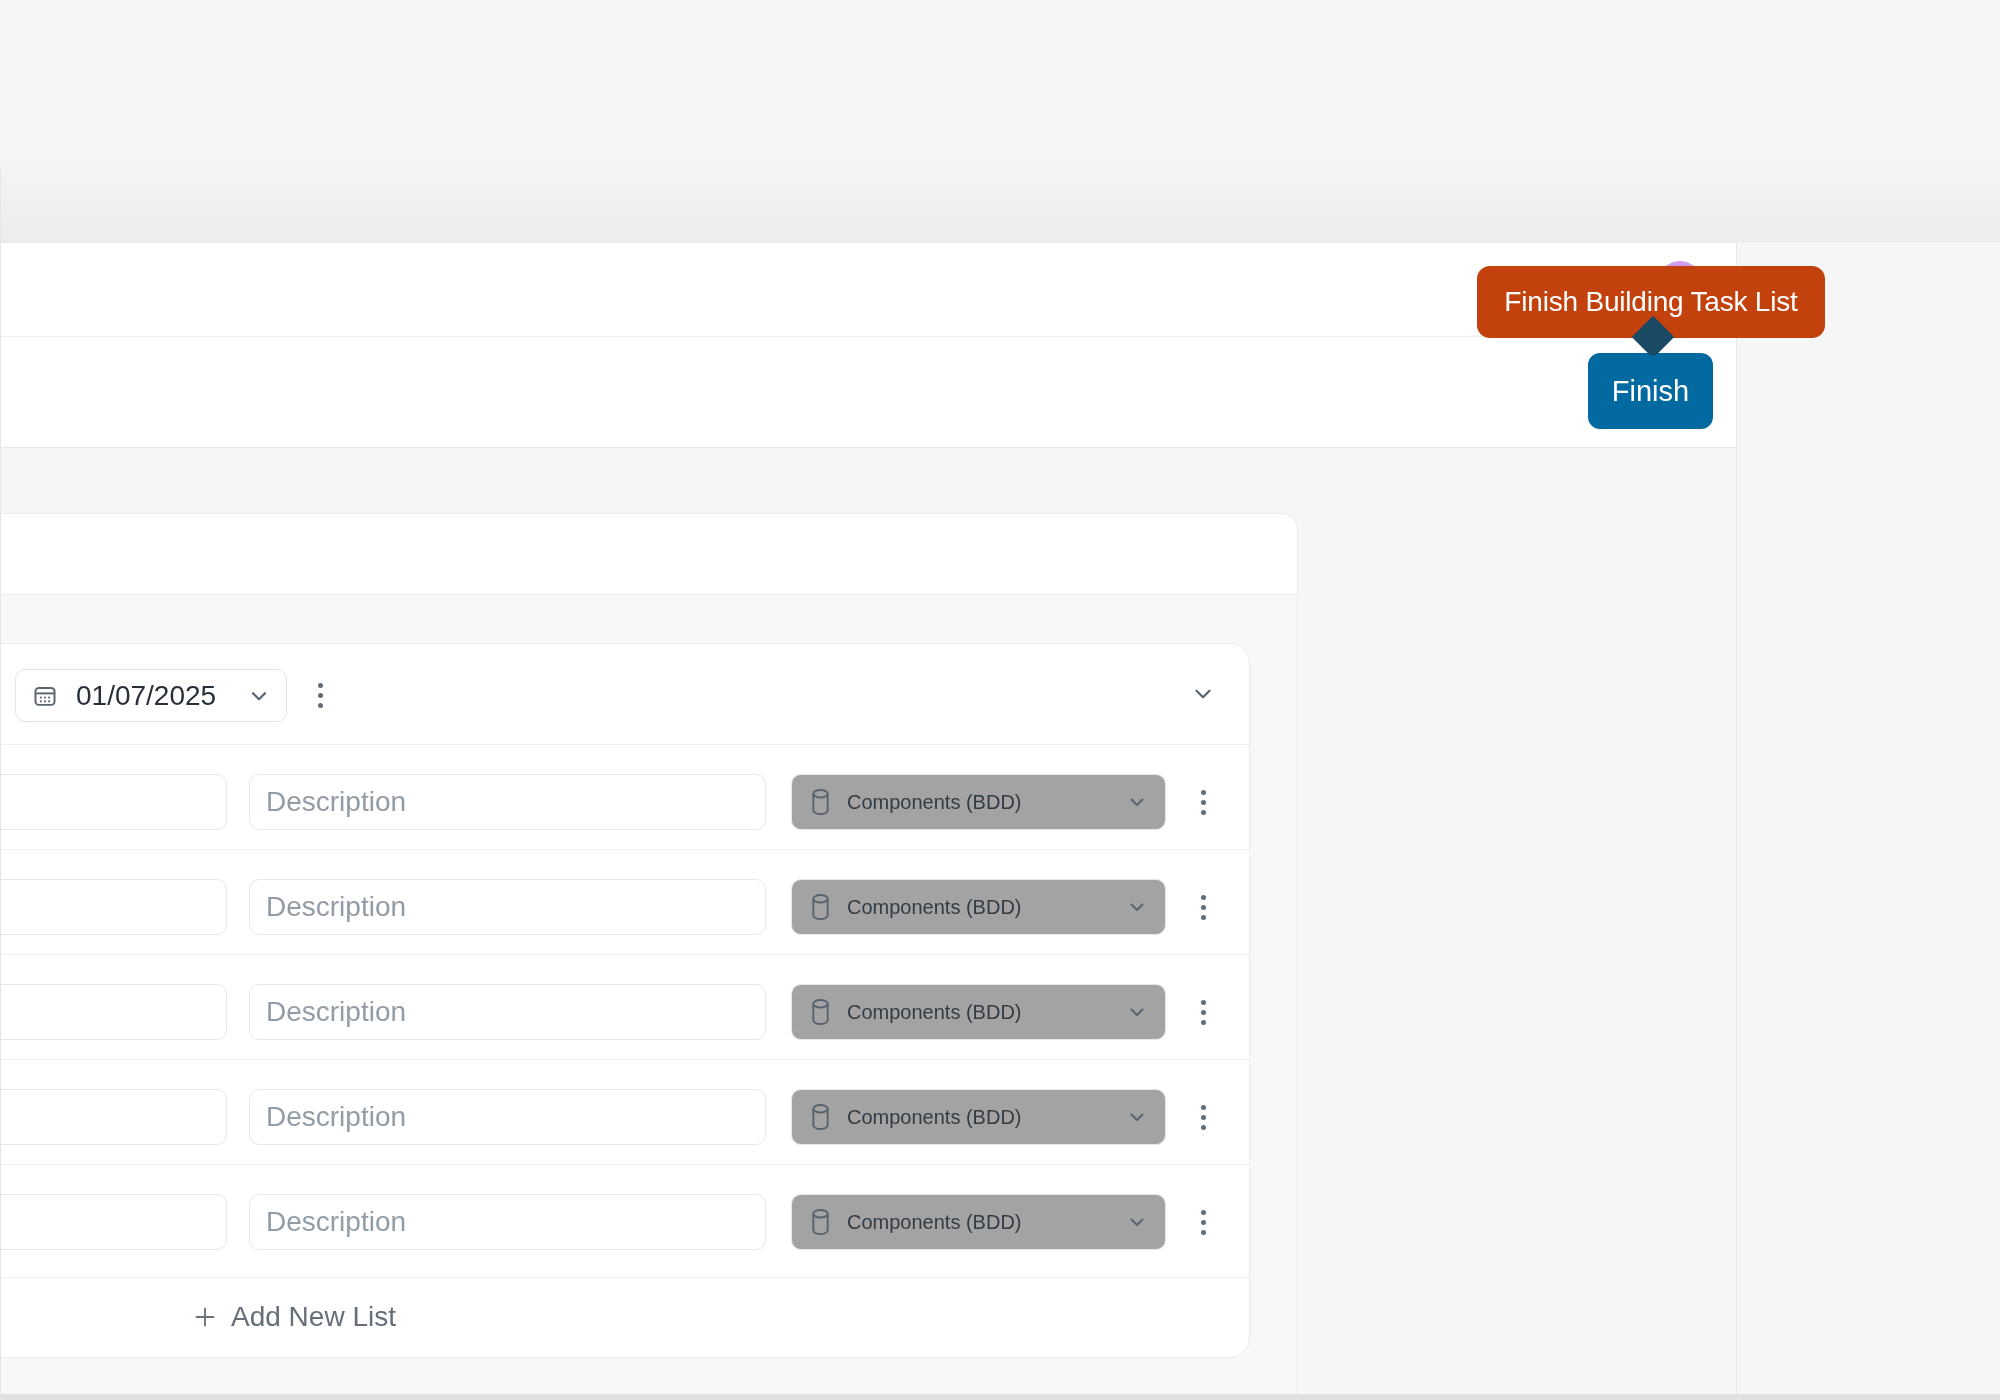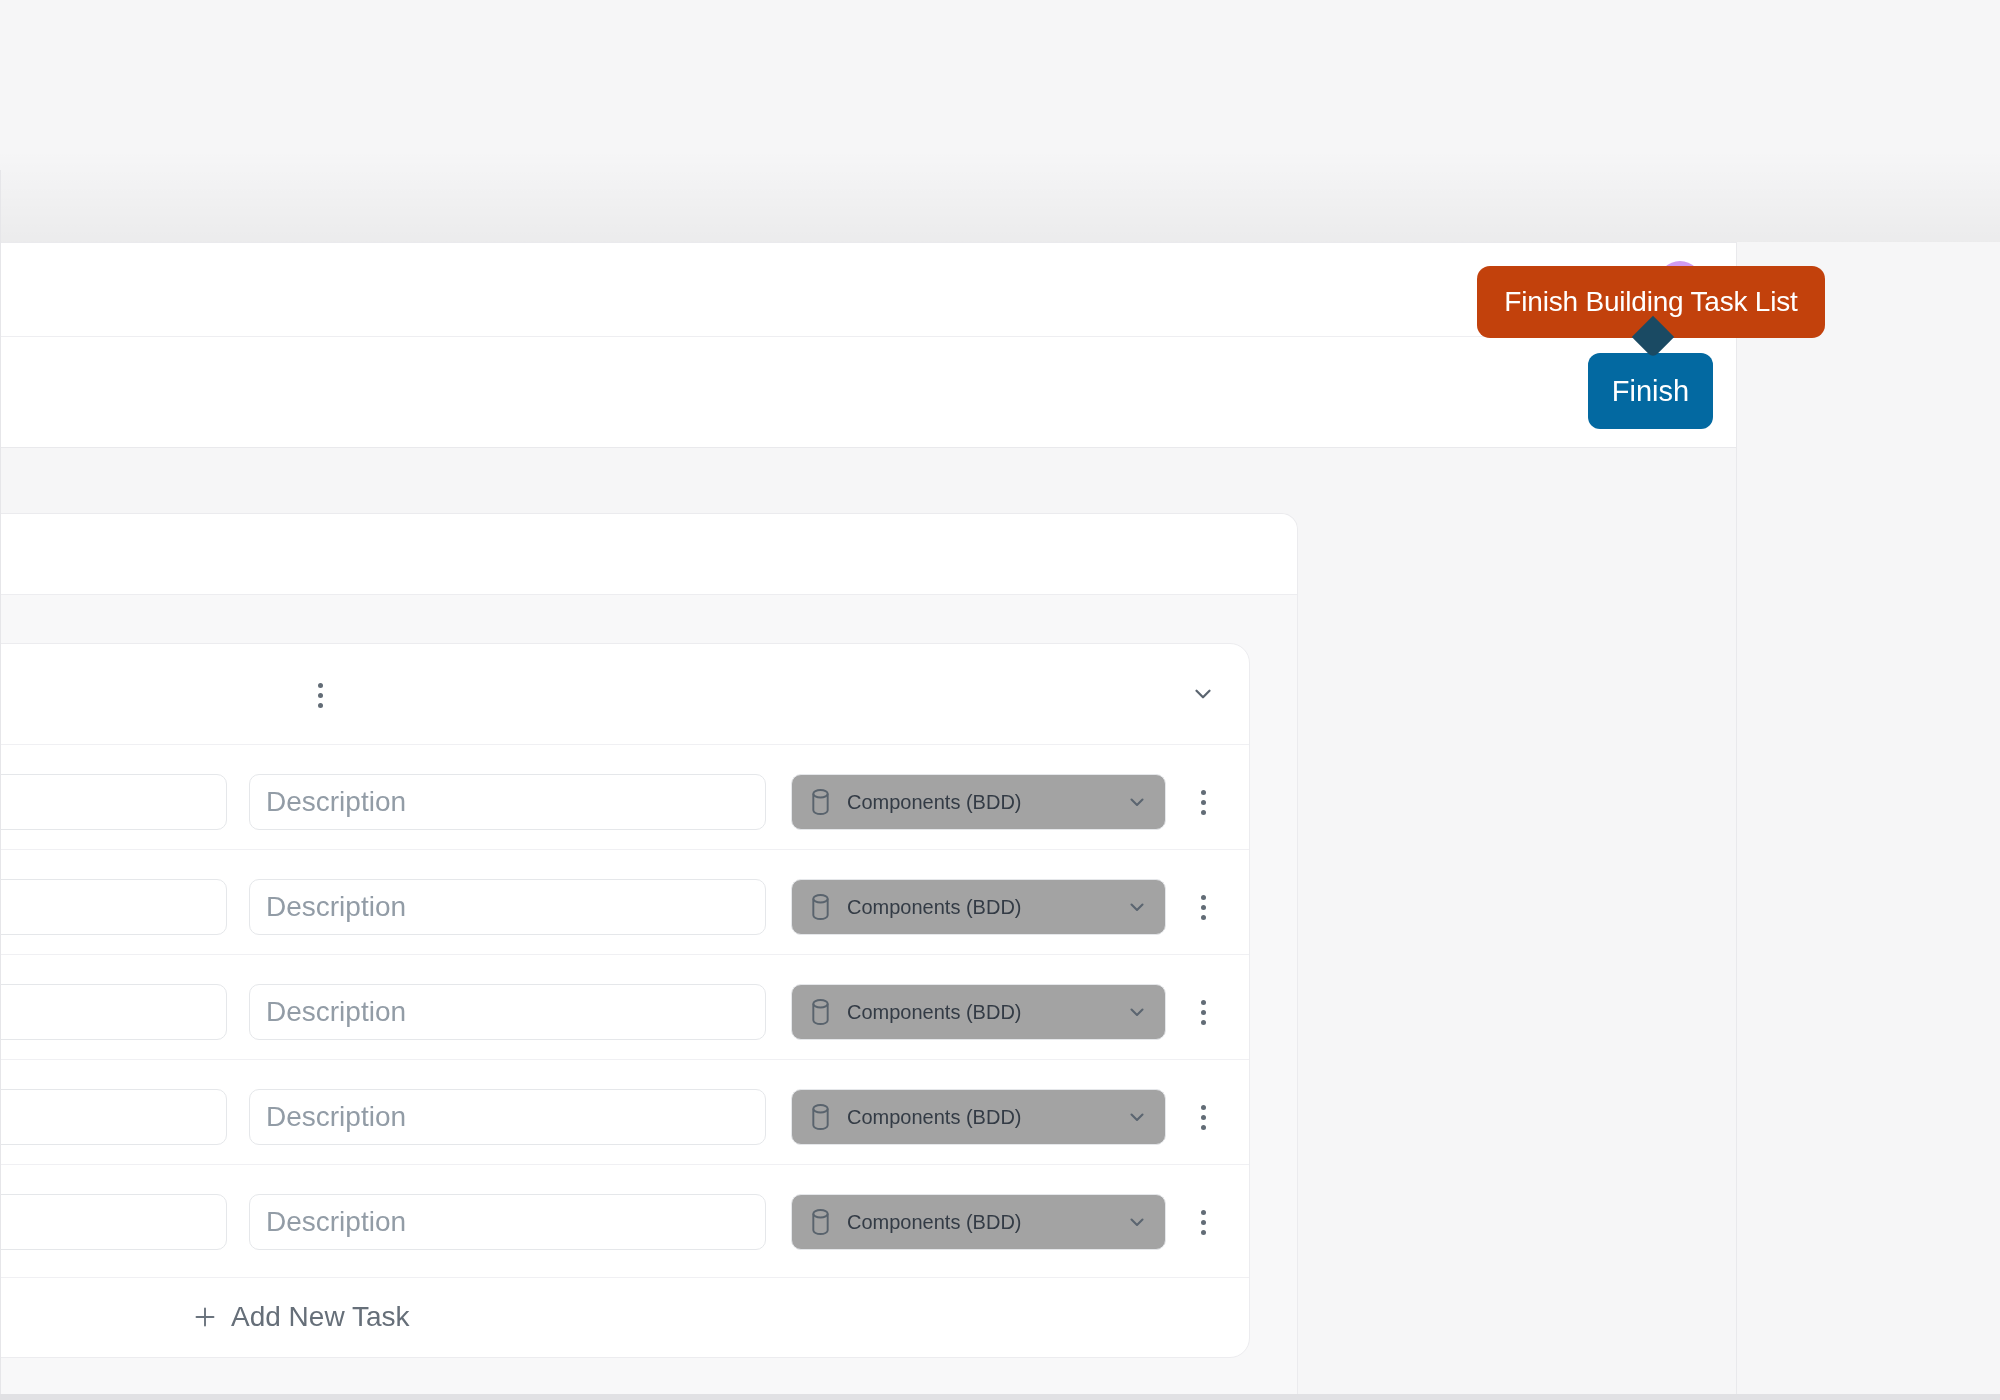--- a/index.html
+++ b/index.html
@@ -98,20 +98,38 @@
 
   <button class="finish-btn">Finish</button>
 
   <div class="outer-panel">
     <div class="panel-head"></div>
   </div>
 
   <div class="task-card">
 
     <div class="date-row">
+      <div class="date-btn" role="button">
+        <svg class="icon" width="26" height="26" viewBox="0 0 24 24" fill="none" stroke="currentColor" stroke-width="1.8">
+          <rect x="3.2" y="4.6" width="17.6" height="15.6" rx="3"></rect>
+          <path d="M3.2 9.6h17.6"></path>
+          <g fill="currentColor" stroke="none">
+            <circle cx="8.2" cy="13.4" r="1"></circle>
+              <circle cx="12" cy="13.4" r="1"></circle>
+              <circle cx="15.8" cy="13.4" r="1"></circle>
+            <circle cx="8.2" cy="16.9" r="1"></circle>
+              <circle cx="12" cy="16.9" r="1"></circle>
+              <circle cx="15.8" cy="16.9" r="1"></circle>
+          </g>
+        </svg>
+        <span>01/07/2025</span>
+        <svg class="icon chev" width="26" height="26" viewBox="0 0 24 24" fill="none" stroke="currentColor" stroke-width="2.1" stroke-linecap="round" stroke-linejoin="round">
+          <path d="M6.5 9.5l5.5 5.5 5.5-5.5"></path>
+        </svg>
+      </div>
       <button class="kebab date-kebab" aria-label="date menu">
         <i></i>
           <i></i>
           <i></i>
       </button>
       <button class="collapse-chev" aria-label="collapse section">
         <svg width="26" height="26" viewBox="0 0 24 24" fill="none" stroke="currentColor" stroke-width="2.1" stroke-linecap="round" stroke-linejoin="round">
           <path d="M6 9l6 6 6-6"></path>
         </svg>
       </button>
@@ -217,20 +235,20 @@
             <i></i>
     </button>
   </div>
 </div>
 
     <div class="add-row">
       <button class="add-btn">
         <svg class="icon" width="24" height="24" viewBox="0 0 24 24" fill="none" stroke="#6a737d" stroke-width="1.9" stroke-linecap="round">
           <path d="M12 3.5v17M3.5 12h17"></path>
         </svg>
-        <span>Add New Task</span>
+        <span>Add New List</span>
       </button>
     </div>
 
   </div>
 
   <div class="bottom-strip"></div>
 </div>
 
 </body></html>

